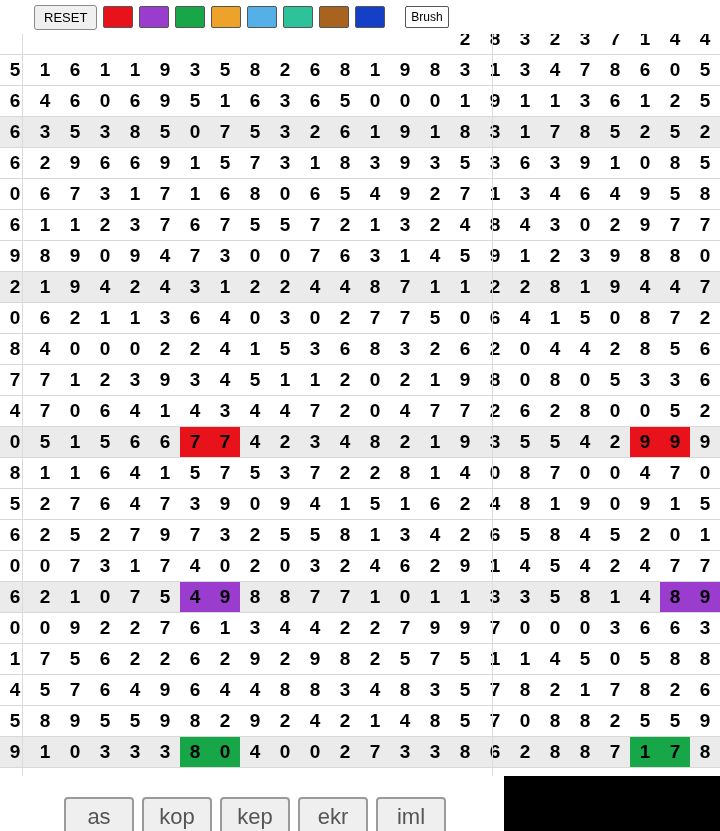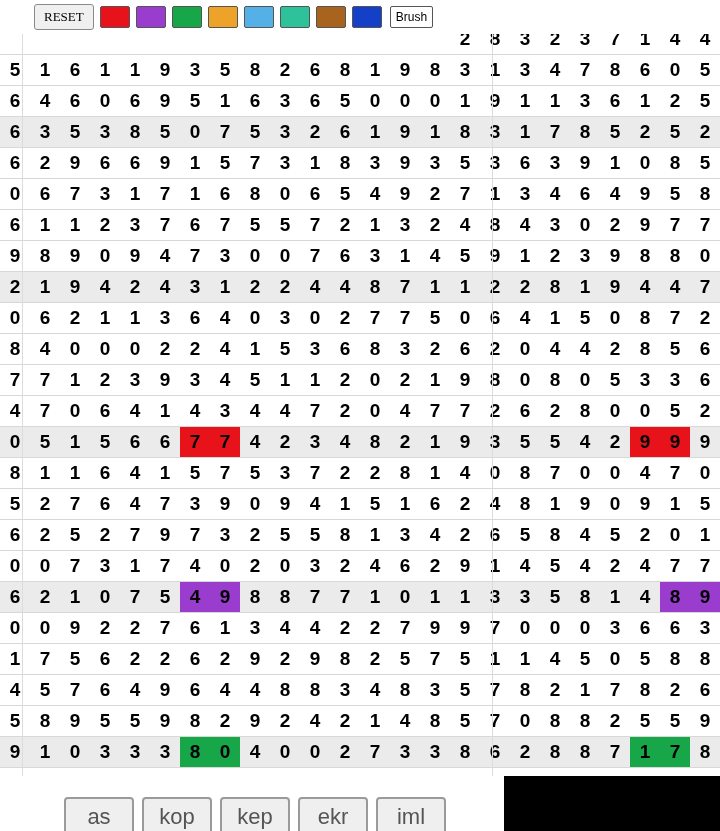--- a/index.html
+++ b/index.html
@@ -25,21 +25,21 @@
     height: 34px;
     background: #ffffff;
     display: flex;
     align-items: center;
     gap: 6px;
     padding-left: 34px;
     box-sizing: border-box;
     z-index: 5;
   }
   #reset-button {
-    font-family: Liberation Serif, serif;
+    font-family: Liberation Sans, sans-serif;
     font-size: 13px;
     color: #000;
     background: #f0f0f0;
     border: 1px solid #8a8a8a;
     border-radius: 3px;
     padding: 4px 9px;
     cursor: pointer;
   }
   .swatch {
     width: 30px;
@@ -50,21 +50,21 @@
     box-sizing: border-box;
   }
   #brush-button {
     font-family: "Liberation Sans", sans-serif;
     font-size: 12px;
     color: #000;
     background: #ffffff;
     border: 1px solid #555;
     border-radius: 2px;
     padding: 3px 5px;
-    margin-left: 2px;
+    margin-left: 14px;
     cursor: pointer;
   }
 
   
   #grid-wrap {
     position: absolute;
     left: 0;
     top: 24px;
     width: 720px;
     height: 752px;

